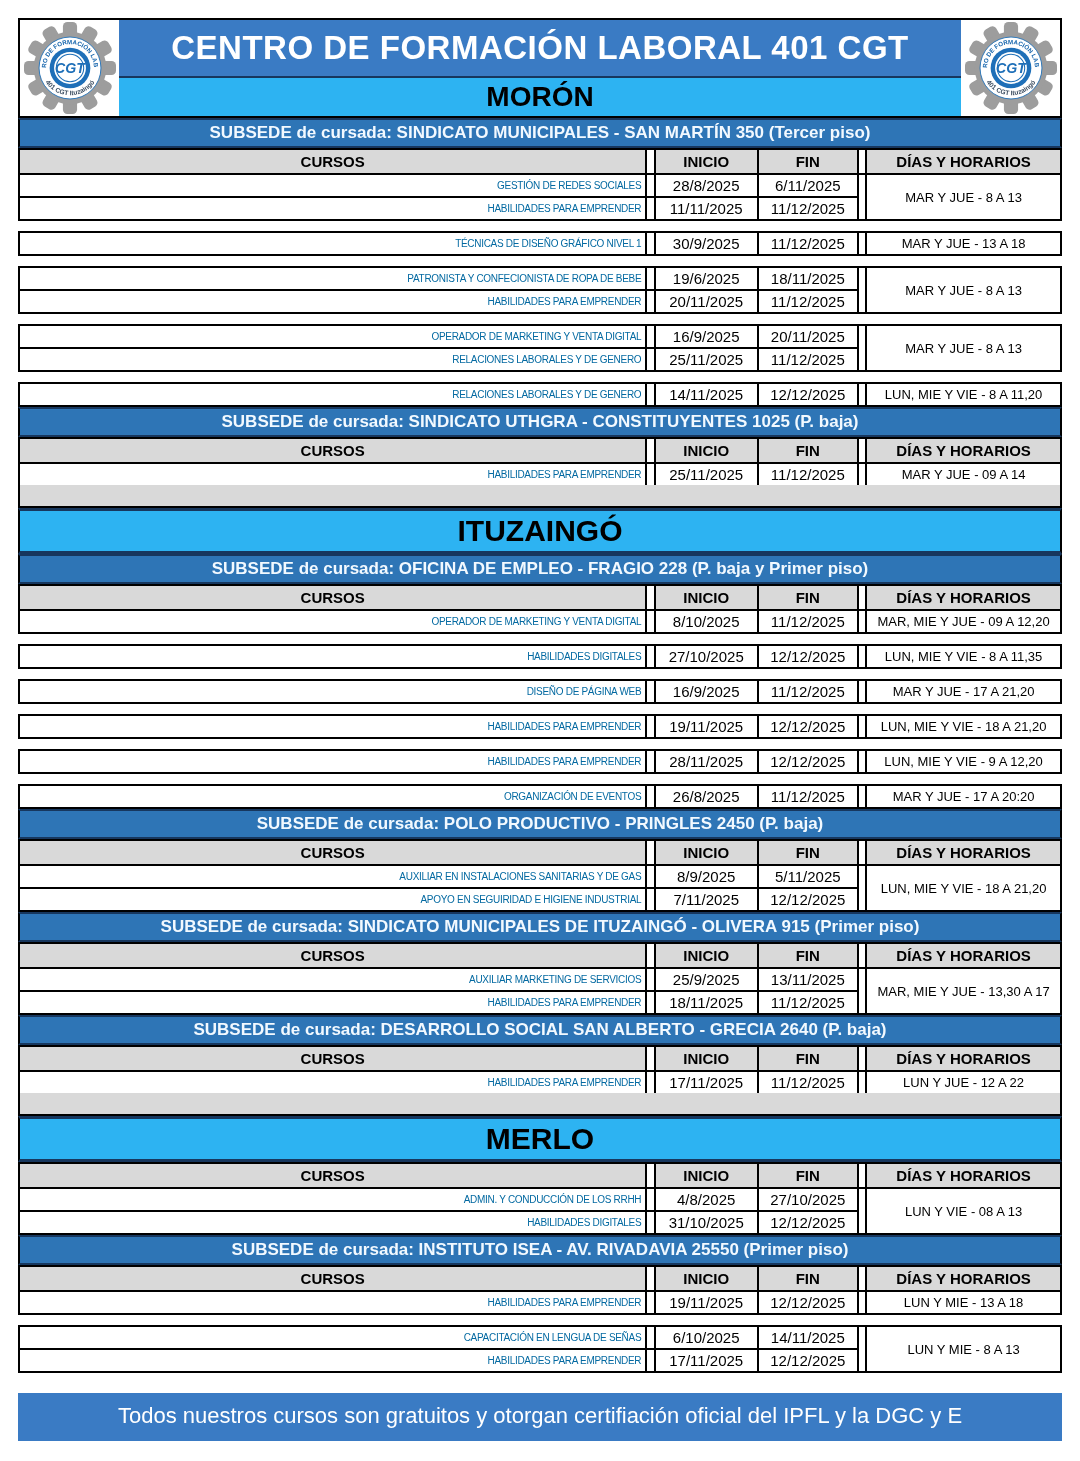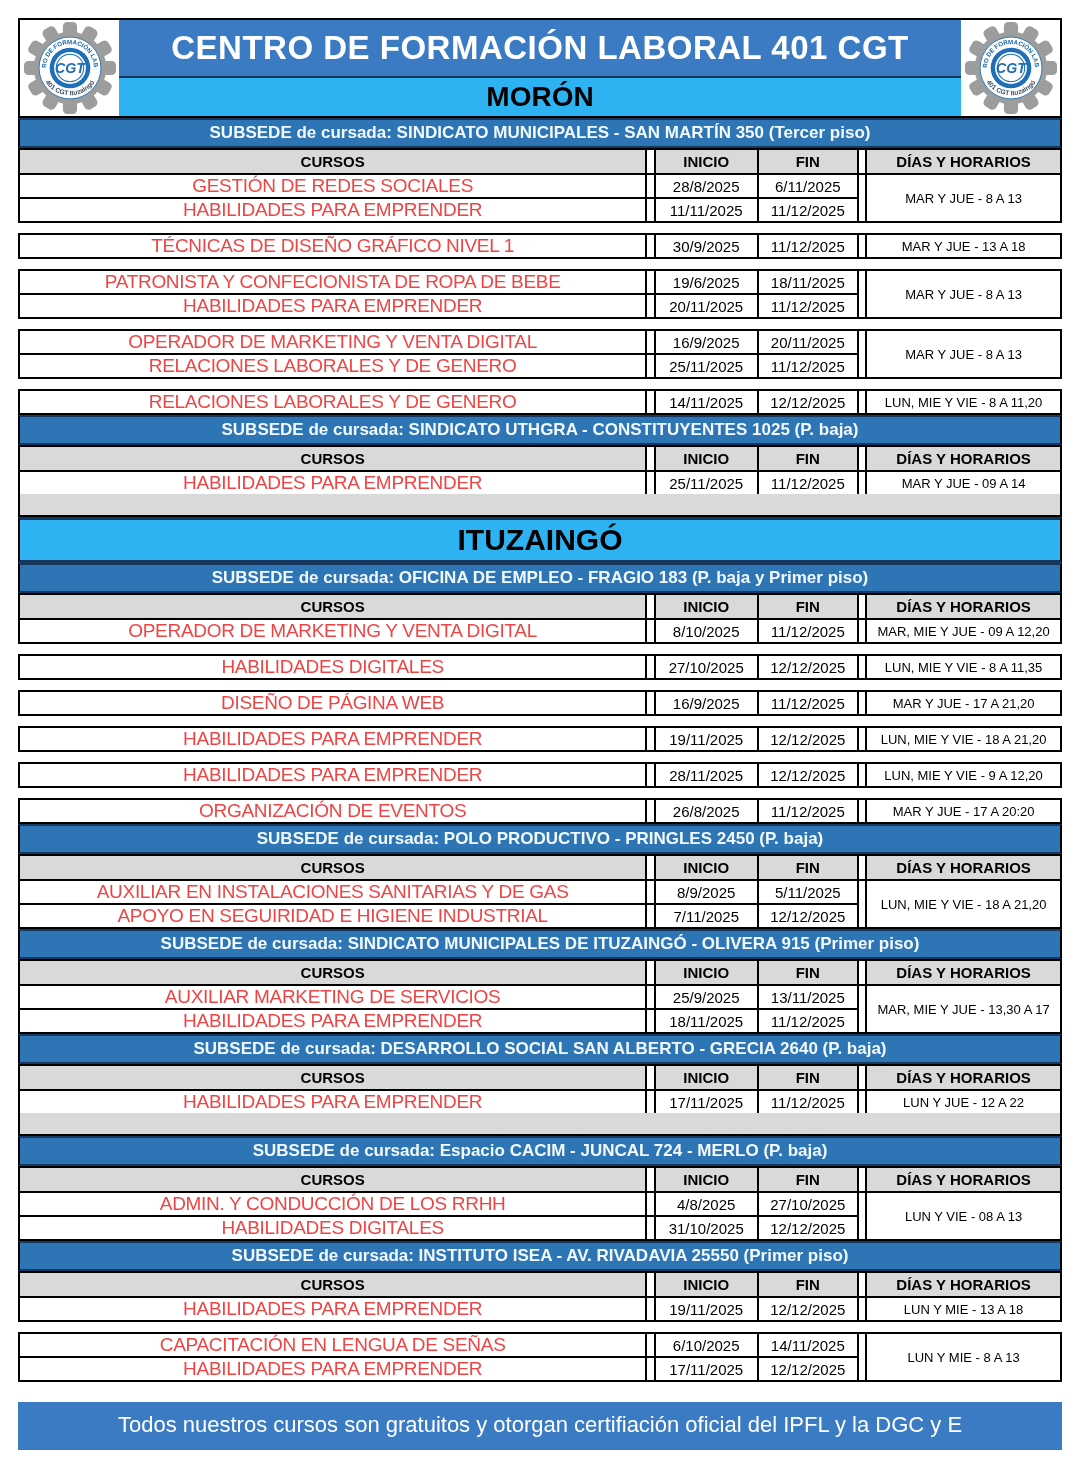--- a/index.html
+++ b/index.html
@@ -25,21 +25,21 @@
   .empty-row{height:21px;background:#d9d9d9;border-left:2px solid #000;border-right:2px solid #000;border-bottom:2px solid #000;}
   .block-gap{height:10px;background:#fff;}
   .footer{margin-top:20px;background:#3a7bc4;color:#fff;text-align:center;padding:7px 0 9px 0;}
   .footer div{font-size:22px;line-height:32px;}
 
   
   table{width:100%;border-collapse:collapse;table-layout:fixed;margin:0;}
   .colhdr + .grp, .grp + .empty-row{margin-top:-2px;}
   th,td{border:2px solid #000;height:21px;padding:0 4px;overflow:hidden;white-space:nowrap;vertical-align:middle;}
   th{background:#d9d9d9;font-size:15px;font-weight:bold;text-align:center;color:#000;padding:1px 0;}
-  td.curso{font-size:19px;text-align:center;letter-spacing:-0.3px;color:#ef4444;}
+  td.curso{font-size:10px;text-align:right;letter-spacing:-0.3px;color:#0369a1;}
   td.date{font-size:15px;text-align:center;color:#000;}
   td.dias{font-size:13px;text-align:center;color:#000;}
   td.sp{background:#fff;padding:0;}
   td.hsp{background:#fff;}
 </style>
 </head>
 <body>
 
 <div class="page">
 
@@ -298,21 +298,21 @@
             <td class="sp"></td>
             <td class="date">25/11/2025</td>
             <td class="date">11/12/2025</td>
             <td class="sp" rowspan="1"></td>
             <td class="dias" rowspan="1">MAR Y JUE - 09 A 14</td>
           </tr>
         </tbody>
       </table>
       <div class="empty-row"></div>
       <div class="city-bar">ITUZAINGÓ</div>
-      <div class="subsede-bar">SUBSEDE de cursada: OFICINA DE EMPLEO - FRAGIO 183 (P. baja y Primer piso)</div>
+      <div class="subsede-bar">SUBSEDE de cursada: OFICINA DE EMPLEO - FRAGIO 228 (P. baja y Primer piso)</div>
       <table class="colhdr">
         <colgroup>
           <col style="width: 60.2%;">
           <col style="width: 0.8%;">
           <col style="width: 9.9%;">
           <col style="width: 9.6%;">
           <col style="width: 0.8%;">
           <col style="width: 18.7%;">
         </colgroup>
         <tbody>
@@ -580,21 +580,21 @@
             <td class="curso">HABILIDADES PARA EMPRENDER</td>
             <td class="sp"></td>
             <td class="date">17/11/2025</td>
             <td class="date">11/12/2025</td>
             <td class="sp" rowspan="1"></td>
             <td class="dias" rowspan="1">LUN Y JUE - 12 A 22</td>
           </tr>
         </tbody>
       </table>
       <div class="empty-row"></div>
-      <div class="subsede-bar">SUBSEDE de cursada: Espacio CACIM - JUNCAL 724 - MERLO (P. baja)</div>
+      <div class="city-bar">MERLO</div>
       <table class="colhdr">
         <colgroup>
           <col style="width: 60.2%;">
           <col style="width: 0.8%;">
           <col style="width: 9.9%;">
           <col style="width: 9.6%;">
           <col style="width: 0.8%;">
           <col style="width: 18.7%;">
         </colgroup>
         <tbody>

